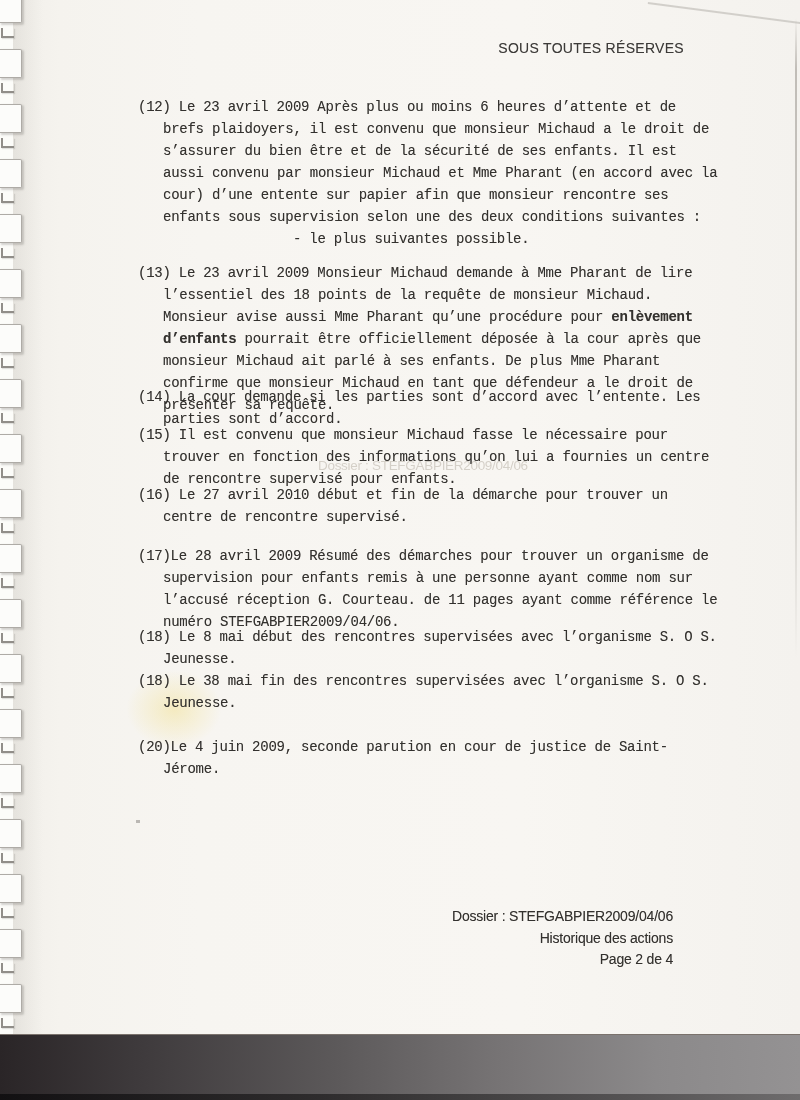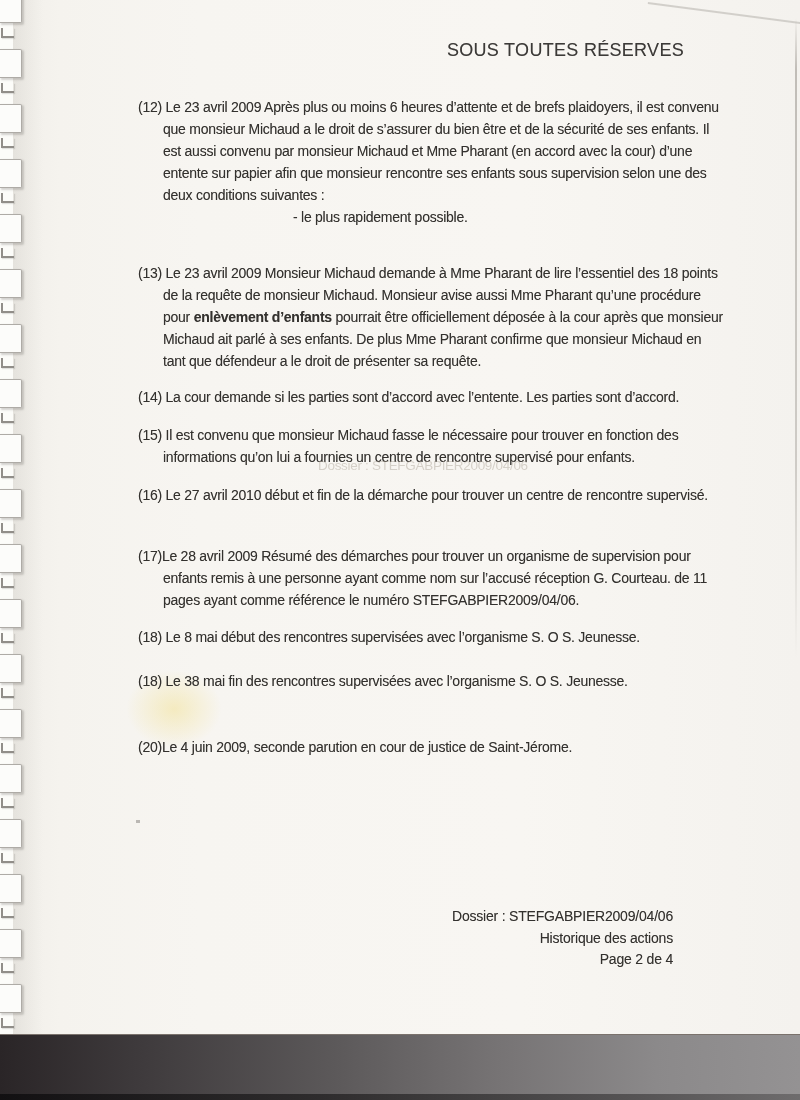--- a/index.html
+++ b/index.html
@@ -56,29 +56,30 @@
   }
   .ghost {
     position: absolute; left: 318px; top: 458px;
     font-size: 13.5px; color: #a59c8f; opacity: 0.42;
     letter-spacing: -0.3px; filter: blur(0.5px);
     white-space: nowrap;
   }
   
   .notice {
     position: absolute; top: 40px; right: 116px;
-    font-size: 18px; letter-spacing: 0.3px; color: #3c3a38;
+    font-size: 14px; letter-spacing: 0.3px; color: #3c3a38;
     text-shadow: 0 0 0.6px rgba(50,48,45,0.35);
   }
   .para {
     position: absolute; left: 138px; width: 585px;
     padding-left: 25px; text-indent: -25px; box-sizing: border-box;
     font-size: 14px; line-height: 22px; letter-spacing: -0.25px;
     color: #33312e;
     text-shadow: 0 0 0.6px rgba(45,43,40,0.35);
+    font-family: Liberation Mono, monospace;
   }
   .para .bold { font-weight: bold; }
   .bullets { text-indent: 0; margin-left: 130px; }
   .footer {
     position: absolute; top: 906px; right: 127px;
     text-align: right;
     font-size: 14px; line-height: 21.5px; letter-spacing: -0.2px;
     color: #33312e;
     text-shadow: 0 0 0.6px rgba(45,43,40,0.35);
   }
@@ -145,21 +146,21 @@
   <div class="right-edge-line"></div>
   <div class="stain"></div>
   <div class="speck"></div>
 
   <div class="notice">SOUS TOUTES RÉSERVES</div>
 
   <div class="para" style="top:96px">
     <span>(12)</span>
     <span>Le 23 avril 2009 Après plus ou moins 6 heures d’attente et de brefs plaidoyers, il est convenu que monsieur Michaud a le droit de s’assurer du bien être et de la sécurité de ses enfants. Il est aussi convenu par monsieur Michaud et Mme Pharant (en accord avec la cour)  d’une entente sur papier afin que monsieur rencontre ses enfants sous supervision selon une des deux conditions suivantes :</span>
     <div class="bullets">
-      <div>- le plus rapidement possible.</div>
+      <div>- le plus suivantes possible.</div>
     </div>
   </div>
 
   <div class="para" style="top:262px">
     <span>(13)</span>
     <span>Le 23 avril 2009 Monsieur Michaud demande à Mme Pharant de lire l’essentiel des 18 points de la requête de monsieur Michaud. Monsieur avise aussi Mme Pharant qu’une procédure pour </span><span class="bold">enlèvement d’enfants</span><span> pourrait être officiellement déposée à la cour après que monsieur Michaud ait parlé à ses enfants. De plus Mme Pharant confirme que monsieur Michaud en tant que défendeur a le droit de présenter sa requête.</span>
   </div>
 
   <div class="para" style="top:386px">
     <span>(14)</span>

